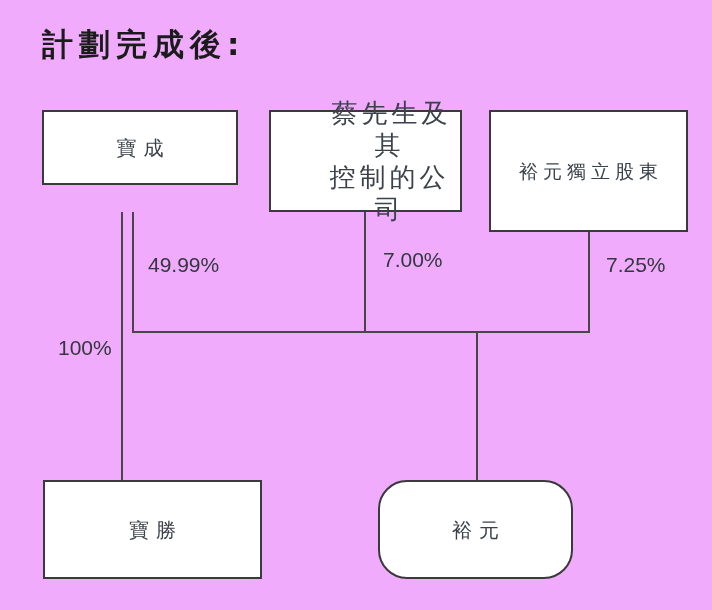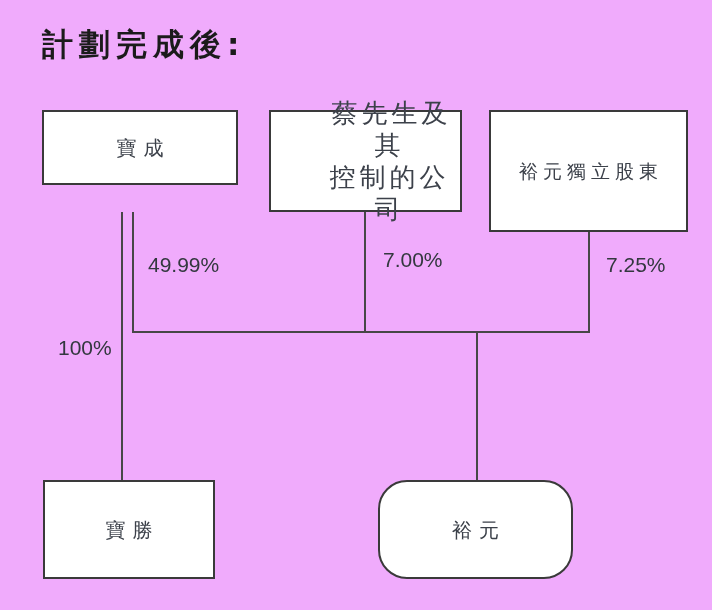--- a/index.html
+++ b/index.html
@@ -34,21 +34,21 @@
     font-size: 20px;
     letter-spacing: 7px;
     text-indent: 7px;
     white-space: pre-line;
     line-height: 32px;
     box-sizing: border-box;
   }
   .box-pou-chen   { left: 42px;  top: 110px; width: 196px; height: 75px; }
   .box-tsai       { left: 269px; top: 110px; width: 193px; height: 102px; font-size: 26px; letter-spacing: 4px; text-indent: 4px; padding-left: 48px; }
   .box-yy-ind     { left: 489px; top: 110px; width: 199px; height: 122px; font-size: 19px; letter-spacing: 5px; text-indent: 5px; }
-  .box-pou-sheng  { left: 43px;  top: 480px; width: 172px; height: 99px; }
+  .box-pou-sheng  { left: 43px;  top: 480px; width: 219px; height: 99px; }
   .box-yue-yuen   { left: 378px; top: 480px; width: 195px; height: 99px; border-radius: 29px; }
   .line {
     position: absolute;
     background: #474747;
   }
   .v-pouchen-pousheng { left: 121px; top: 212px; width: 2px; height: 268px; }
   .v-pouchen-bus      { left: 132px; top: 212px; width: 2px; height: 121px; }
   .v-tsai-bus         { left: 364px; top: 212px; width: 2px; height: 121px; }
   .v-yyind-bus        { left: 588px; top: 212px; width: 2px; height: 121px; }
   .h-bus              { left: 132px; top: 331px; width: 458px; height: 2px; }

